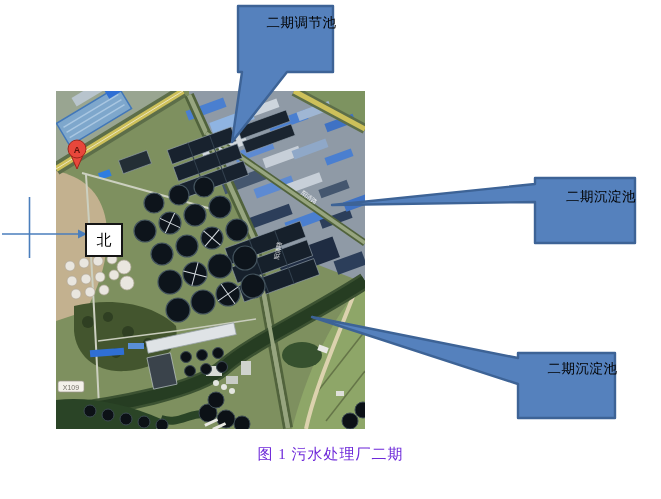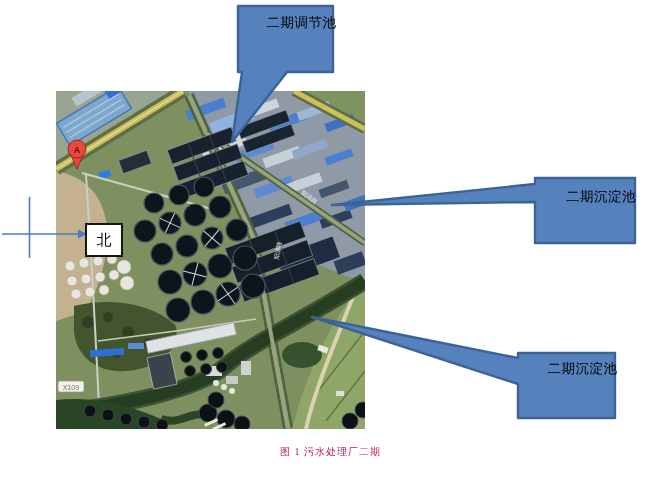--- a/index.html
+++ b/index.html
@@ -5,21 +5,21 @@
   html,body{margin:0;padding:0;background:#ffffff;}
   #page{position:relative;width:661px;height:499px;background:#ffffff;overflow:hidden;
         font-family:"Liberation Serif","DejaVu Serif",serif;}
   .abs{position:absolute;}
   .callout-label{position:absolute;color:#000;font-size:13.5px;letter-spacing:.5px;
                  text-align:center;pointer-events:none;margin-left:16px;}
   #north-box{position:absolute;left:85px;top:223px;width:38px;height:34px;background:#ffffff;
              border:2px solid #151515;box-sizing:border-box;display:flex;align-items:center;
              justify-content:center;font-size:15px;color:#000;}
   #caption{position:absolute;left:0;top:445px;width:661px;text-align:center;
-           font-size:10px;letter-spacing:1px;color:#be185d;}
+           font-size:15px;letter-spacing:1px;color:#6d28d9;}
   svg{display:block;}
 </style>
 </head>
 <body>
 
 <div id="page">
 
   <svg class="abs" style="left:56px;top:91px;" width="309" height="338" viewBox="0 0 309 338">
 
     <rect x="0" y="0" width="309" height="338" fill="#7e905f"></rect>

